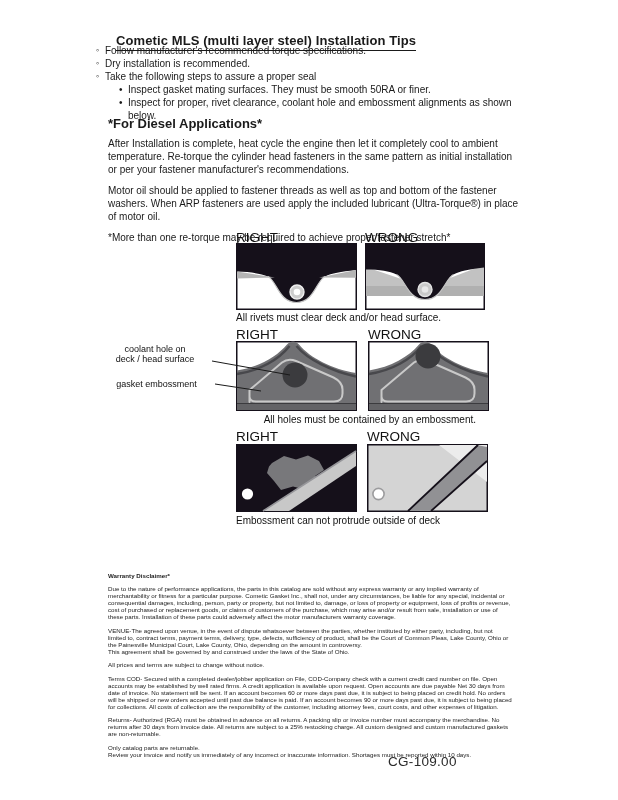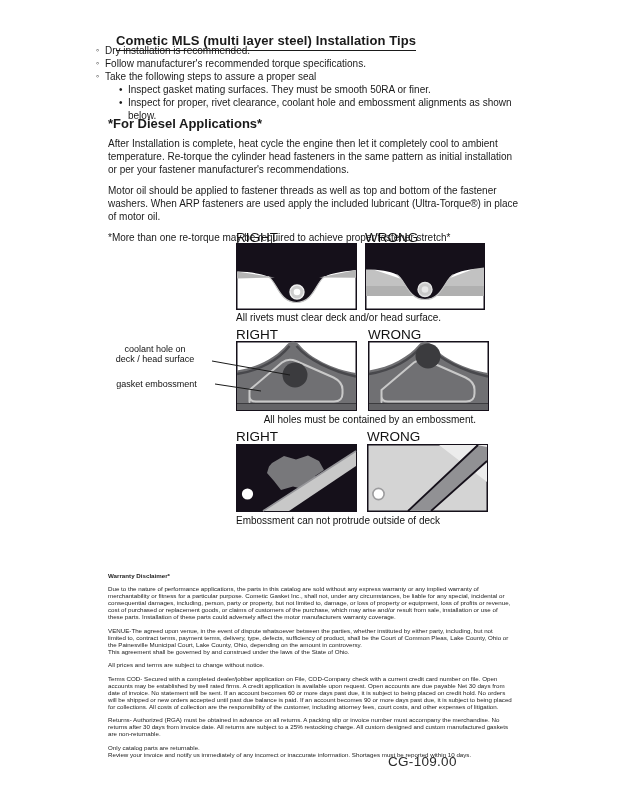--- a/index.html
+++ b/index.html
@@ -30,24 +30,24 @@
 </style>
 </head>
 <body>
 
 <div class="page">
 
   <h1 class="title">Cometic MLS (multi layer steel) Installation Tips</h1>
 
   <div class="bullets">
     <div class="b l1">
-        <span>Dry installation is recommended.</span>
+        <span>Follow manufacturer's recommended torque specifications.</span>
       </div>
     <div class="b l1">
-        <span>Follow manufacturer's recommended torque specifications.</span>
+        <span>Dry installation is recommended.</span>
       </div>
     <div class="b l1">
         <span>Take the following steps to assure a proper seal</span>
       </div>
     <div class="b l2">
         <span>Inspect gasket mating surfaces. They must be smooth 50RA or finer.</span>
       </div>
     <div class="b l2">
         <span>Inspect for proper, rivet clearance, coolant hole and embossment alignments as shown below.</span>
       </div>

